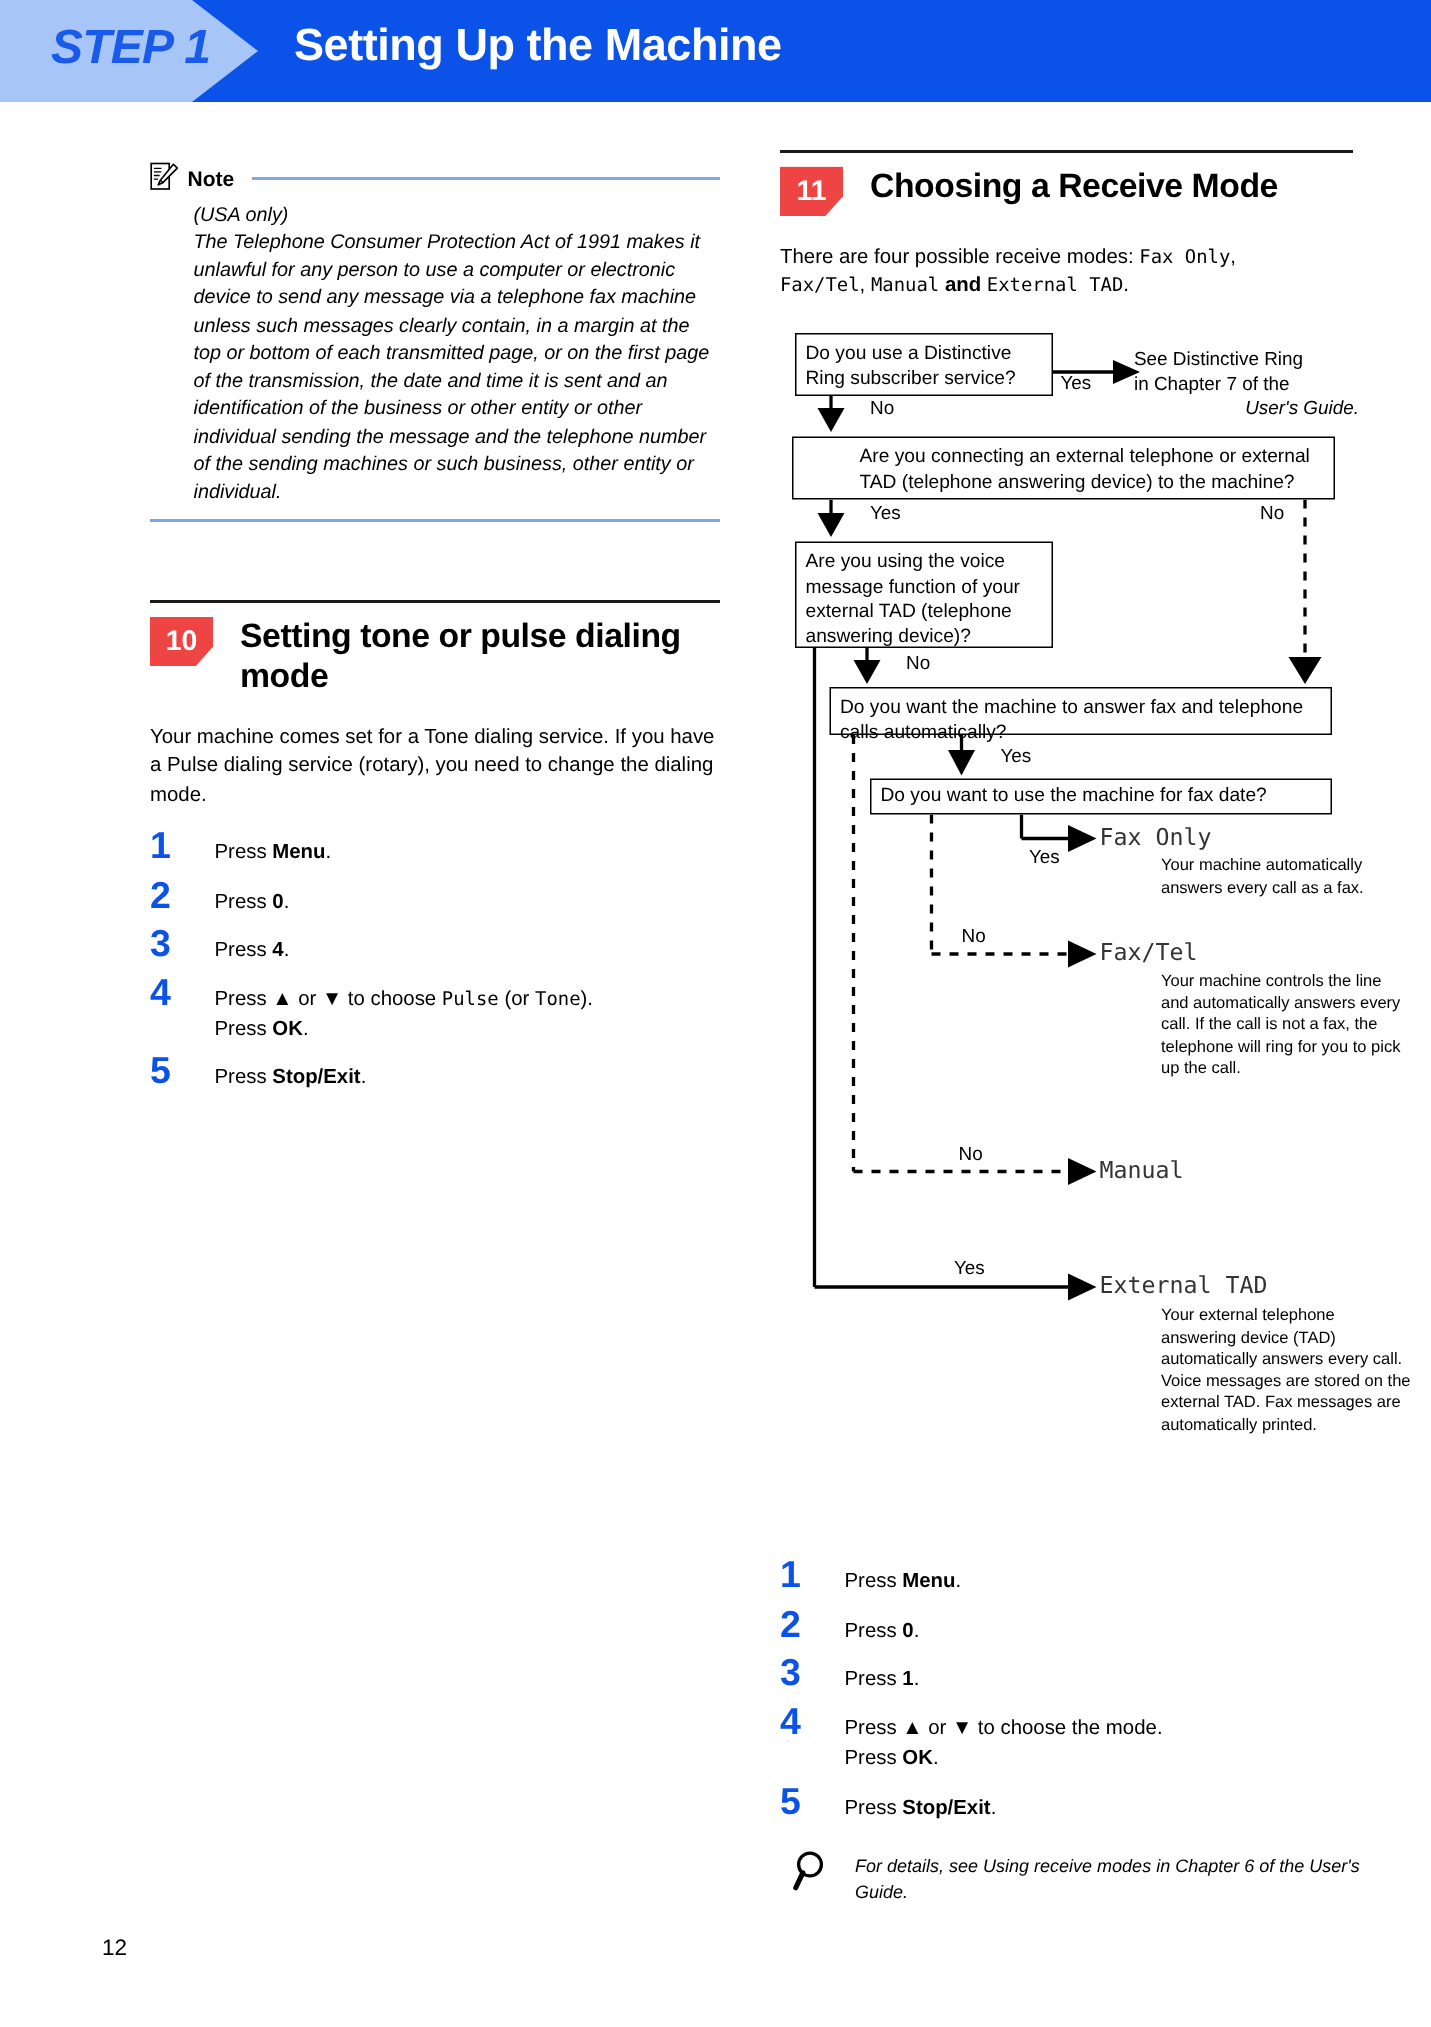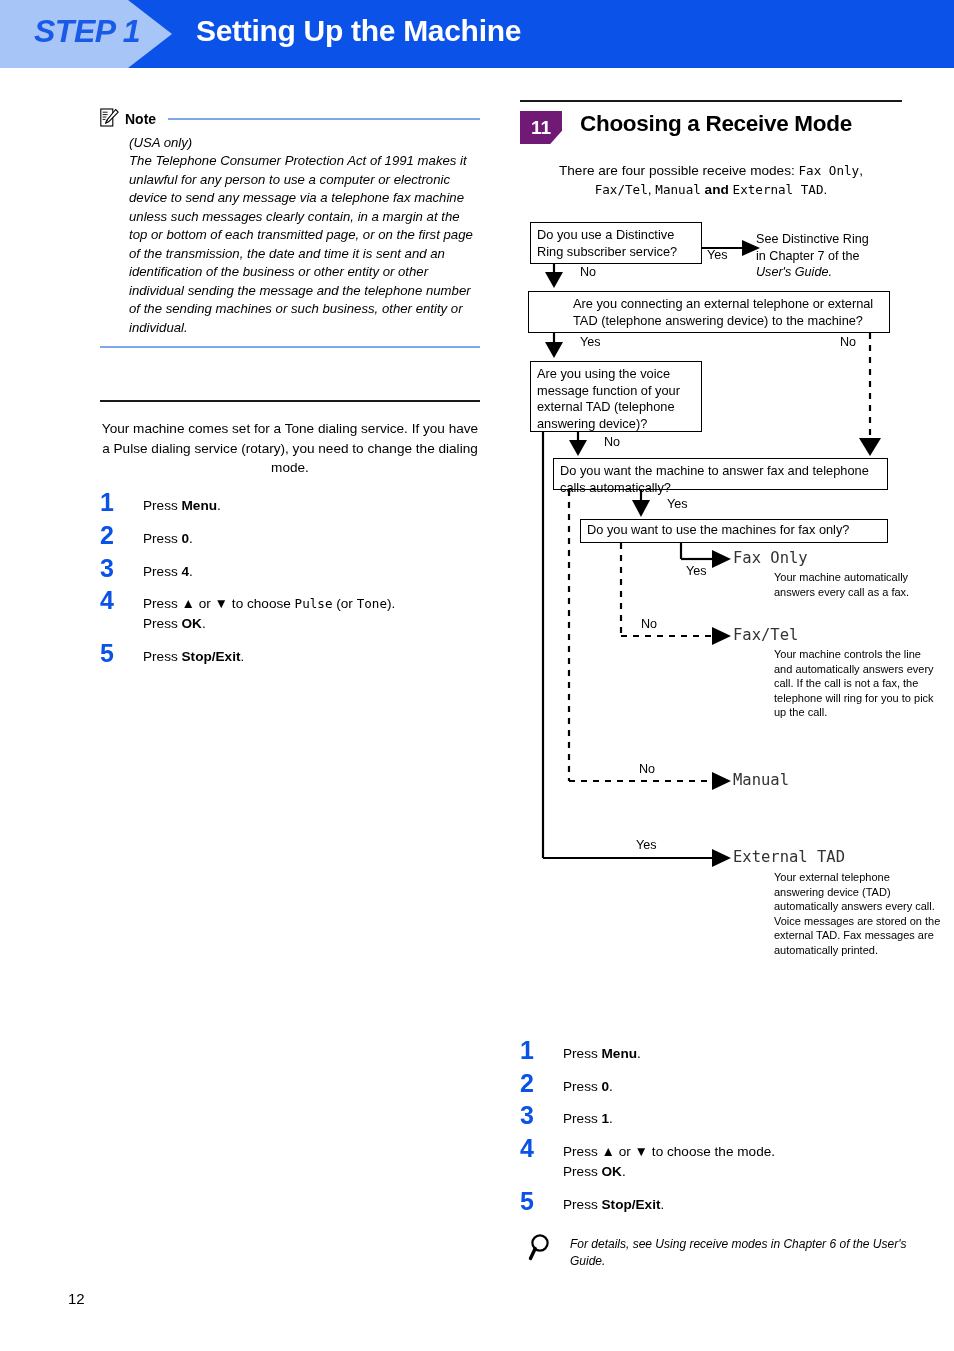--- a/index.html
+++ b/index.html
@@ -50,35 +50,35 @@
     width:348px;
   }
   .note-foot { margin-top:9px; height:2px; background:#7da7e8; width:100%; }
 
   
   .sec { position:relative; }
   .sec-rule { height:2px; background:#1a1a1a; width:100%; }
   .sec-head { display:flex; align-items:flex-start; margin-top:9px; }
   .sec-badge {
     width:42px; height:33px; flex:0 0 auto;
-    background:#701a75; color:#fff;
+    background:#ef4444; color:#fff;
     font-size:19px; font-weight:bold;
     display:flex; align-items:center; justify-content:center;
     clip-path: polygon(0 0, 100% 0, 100% 60%, 72% 100%, 0 100%);
   }
   .sec-title {
     margin-left:18px; font-size:22.5px; font-weight:bold;
     line-height:1.17; letter-spacing:-0.3px;
   }
 
   
-  .para { font-size:13.6px; line-height:1.42; margin-top:17px;text-align:center; }
+  .para { font-size:13.6px; line-height:1.42; margin-top:17px; }
   .mono { font-family:"DejaVu Sans Mono", monospace; font-size:12.6px; }
   .bold { font-weight:bold; }
-  .ital { font-style:italic; }
+  .ital { font-style:italic;text-align:right; }
 
   
   .steps { margin-top:14px; }
   .step { display:flex; align-items:flex-start; margin-bottom:8px; }
   .step-num {
     width:30px; flex:0 0 auto;
     font-size:25px; font-weight:bold; color:#0b52e8;
     line-height:0.95; text-align:left;
   }
   .step-txt { font-size:13.6px; line-height:1.45; padding-top:5px; margin-left:13px; }
@@ -134,20 +134,24 @@
     </div>
     <div class="note-body">
       <div>(USA only)</div>
       <div>The Telephone Consumer Protection Act of 1991 makes it unlawful for any person to use a computer or electronic device to send any message via a telephone fax machine unless such messages clearly contain, in a margin at the top or bottom of each transmitted page, or on the first page of the transmission, the date and time it is sent and an identification of the business or other entity or other individual sending the message and the telephone number of the sending machines or such business, other entity or individual.</div>
     </div>
     <div class="note-foot"></div>
   </div>
 
   <div class="sec" style="margin-top:52px;">
     <div class="sec-rule"></div>
+    <div class="sec-head">
+      <div class="sec-badge">10</div>
+      <div class="sec-title">Setting tone or pulse dialing mode</div>
+    </div>
     <div class="para">Your machine comes set for a Tone dialing service. If you have a Pulse dialing service (rotary), you need to change the dialing mode.</div>
 
     <div class="steps">
       <div class="step">
         <div class="step-num">1</div>
         <div class="step-txt"><span>Press </span><span class="bold">Menu</span><span>.</span></div>
       </div>
       <div class="step">
         <div class="step-num">2</div>
         <div class="step-txt"><span>Press </span><span class="bold">0</span><span>.</span></div>
@@ -222,21 +226,21 @@
   </svg>
 
   <div class="fbox" style="left:530px; top:222px; width:172px; height:42px;">Do you use a Distinctive Ring subscriber service?</div>
 
   <div class="fbox" style="left:528px; top:291px; width:362px; height:42px;padding-left:44px;">Are you connecting an external telephone or external TAD (telephone answering device) to the machine?</div>
 
   <div class="fbox" style="left:530px; top:361px; width:172px; height:71px;">Are you using the voice message function of your external TAD (telephone answering device)?</div>
 
   <div class="fbox" style="left:553px; top:458px; width:335px; height:32px;">Do you want the machine to answer fax and telephone calls automatically?</div>
 
-  <div class="fbox" style="left:580px; top:519px; width:308px; height:24px; padding-top:2px;">Do you want to use the machines for fax only?</div>
+  <div class="fbox" style="left:580px; top:519px; width:308px; height:24px; padding-top:2px;">Do you want to use the machine for fax date?</div>
 
   <div class="flabel" style="left:707px; top:248px;">Yes</div>
   <div class="flabel" style="left:580px; top:265px;">No</div>
   <div class="flabel" style="left:580px; top:335px;">Yes</div>
   <div class="flabel" style="left:840px; top:335px;">No</div>
   <div class="flabel" style="left:604px; top:435px;">No</div>
   <div class="flabel" style="left:636px; top:838px;">Yes</div>
   <div class="flabel" style="left:667px; top:497px;">Yes</div>
   <div class="flabel" style="left:639px; top:762px;">No</div>
   <div class="flabel" style="left:686px; top:564px;">Yes</div>

